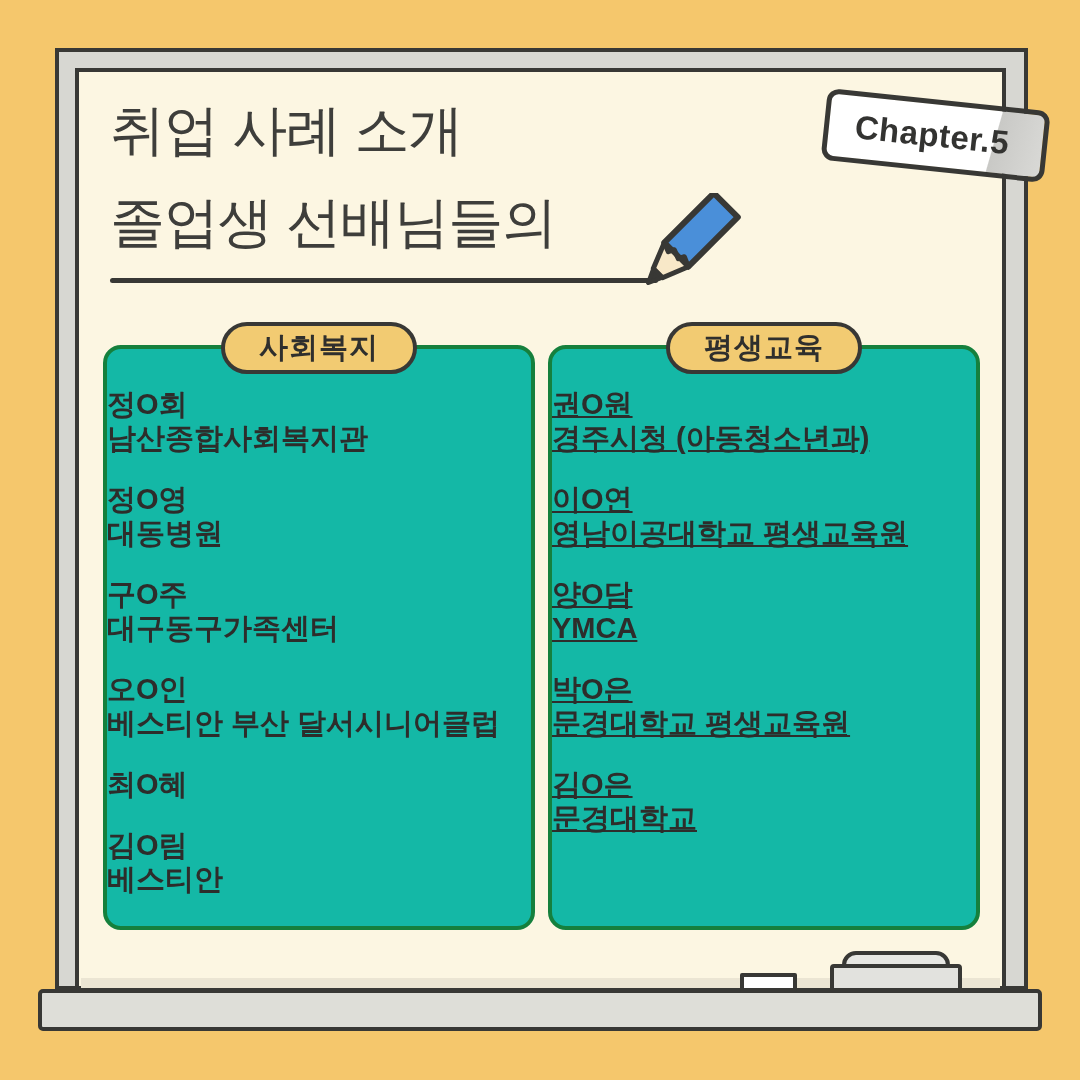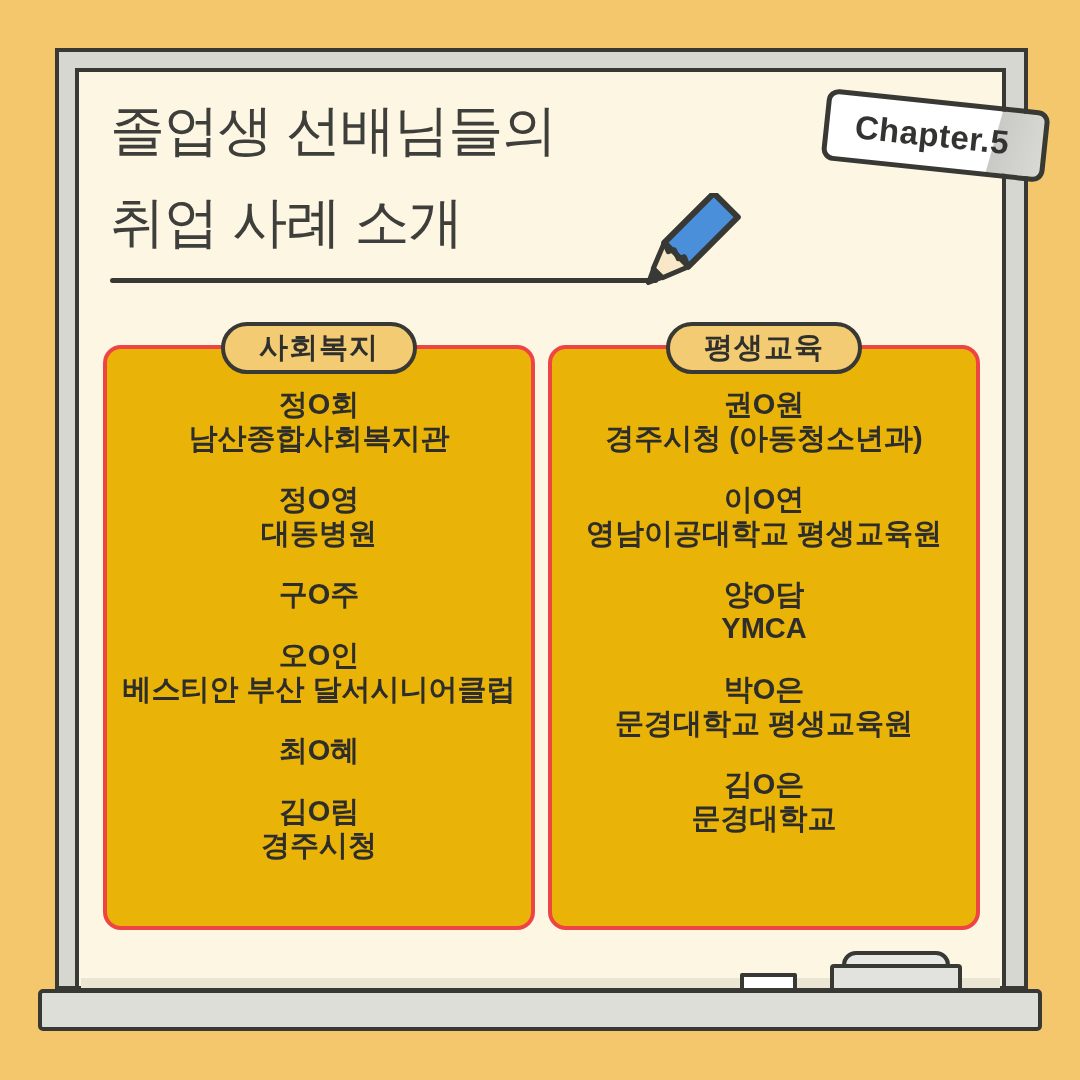--- a/index.html
+++ b/index.html
@@ -38,32 +38,32 @@
     border:5px solid #383835; border-radius:12px;
     transform:rotate(6deg); transform-origin:left top;
     display:flex; align-items:center; justify-content:flex-start;
   }
   .chapter-badge span {
     font-size:33px; font-weight:bold; color:#333331;
     padding-left:26px; letter-spacing:0.5px;
   }
   .col { position:absolute; top:322px; width:432px; z-index:4; }
   .col-left  { left:103px; }
-  .col-right { left:548px; }
+  .col-right { left:548px;text-decoration:underline; }
   .pill {
     position:absolute; top:0; left:50%; transform:translateX(-50%); z-index:6;
     height:52px; padding:0 34px; background:#F2CB72;
     border:4px solid #383835; border-radius:28px;
     display:flex; align-items:center;
   }
   .pill span { font-size:29px; font-weight:bold; color:#2F2F2D; letter-spacing:1px; }
   .card {
-    margin-top:23px; height:585px; background:#eab308;
-    border:4px solid #ef4444; border-radius:18px;
-    padding-top:38px; text-align:center;
+    margin-top:23px; height:585px; background:#14b8a6;
+    border:4px solid #15803d; border-radius:18px;
+    padding-top:38px; text-align:left;
   }
   .entry { margin-bottom:27px; }
   .entry .name, .entry .org {
     font-size:29px; font-weight:bold; line-height:34px; color:#2D2D2B;
   }
   .tray {
     position:absolute; left:38px; top:989px; width:1004px; height:42px;
     background:#DEDED8; border:4px solid #383835; border-radius:5px; z-index:5;
   }
   .marker {
@@ -81,22 +81,22 @@
   }
 </style>
 </head>
 <body>
 
 <div class="board-frame"></div>
 <div class="board-surface"></div>
 <div class="board-shadow"></div>
 
 <div class="title">
+  <div>취업 사례 소개</div>
   <div>졸업생 선배님들의</div>
-  <div>취업 사례 소개</div>
 </div>
 <div class="title-underline"></div>
 
 <svg class="pencil" width="118" height="100" viewBox="0 0 118 100">
   <polygon points="55.3,73.7 104.8,24.2 80.8,0.2 31.3,49.7" fill="#4A8FD9" stroke="#383835" stroke-width="6" stroke-linejoin="round"></polygon>
   <polygon points="20.3,75.5 31.3,49.7 55.3,73.7 29.5,84.7" fill="#F8E8C8" stroke="#383835" stroke-width="5" stroke-linejoin="round"></polygon>
   <path d="M31.3,49.7 l4,9 l6,-2 l4,9 l6,-2 l4,10" fill="none" stroke="#383835" stroke-width="5" stroke-linejoin="round"></path>
   <polygon points="15,90 29.5,84.7 20.3,75.5" fill="#383835" stroke="#383835" stroke-width="4" stroke-linejoin="round"></polygon>
 </svg>
 
@@ -112,31 +112,32 @@
     <div class="entry">
       <div class="name">정O회</div>
       <div class="org">남산종합사회복지관</div>
     </div>
     <div class="entry">
       <div class="name">정O영</div>
       <div class="org">대동병원</div>
     </div>
     <div class="entry">
       <div class="name">구O주</div>
+      <div class="org">대구동구가족센터</div>
     </div>
     <div class="entry">
       <div class="name">오O인</div>
       <div class="org">베스티안 부산 달서시니어클럽</div>
     </div>
     <div class="entry">
       <div class="name">최O혜</div>
     </div>
     <div class="entry">
       <div class="name">김O림</div>
-      <div class="org">경주시청</div>
+      <div class="org">베스티안</div>
     </div>
   </div>
 </div>
 
 <div class="col col-right">
   <div class="pill">
     <span>평생교육</span>
   </div>
   <div class="card">
     <div class="entry">

